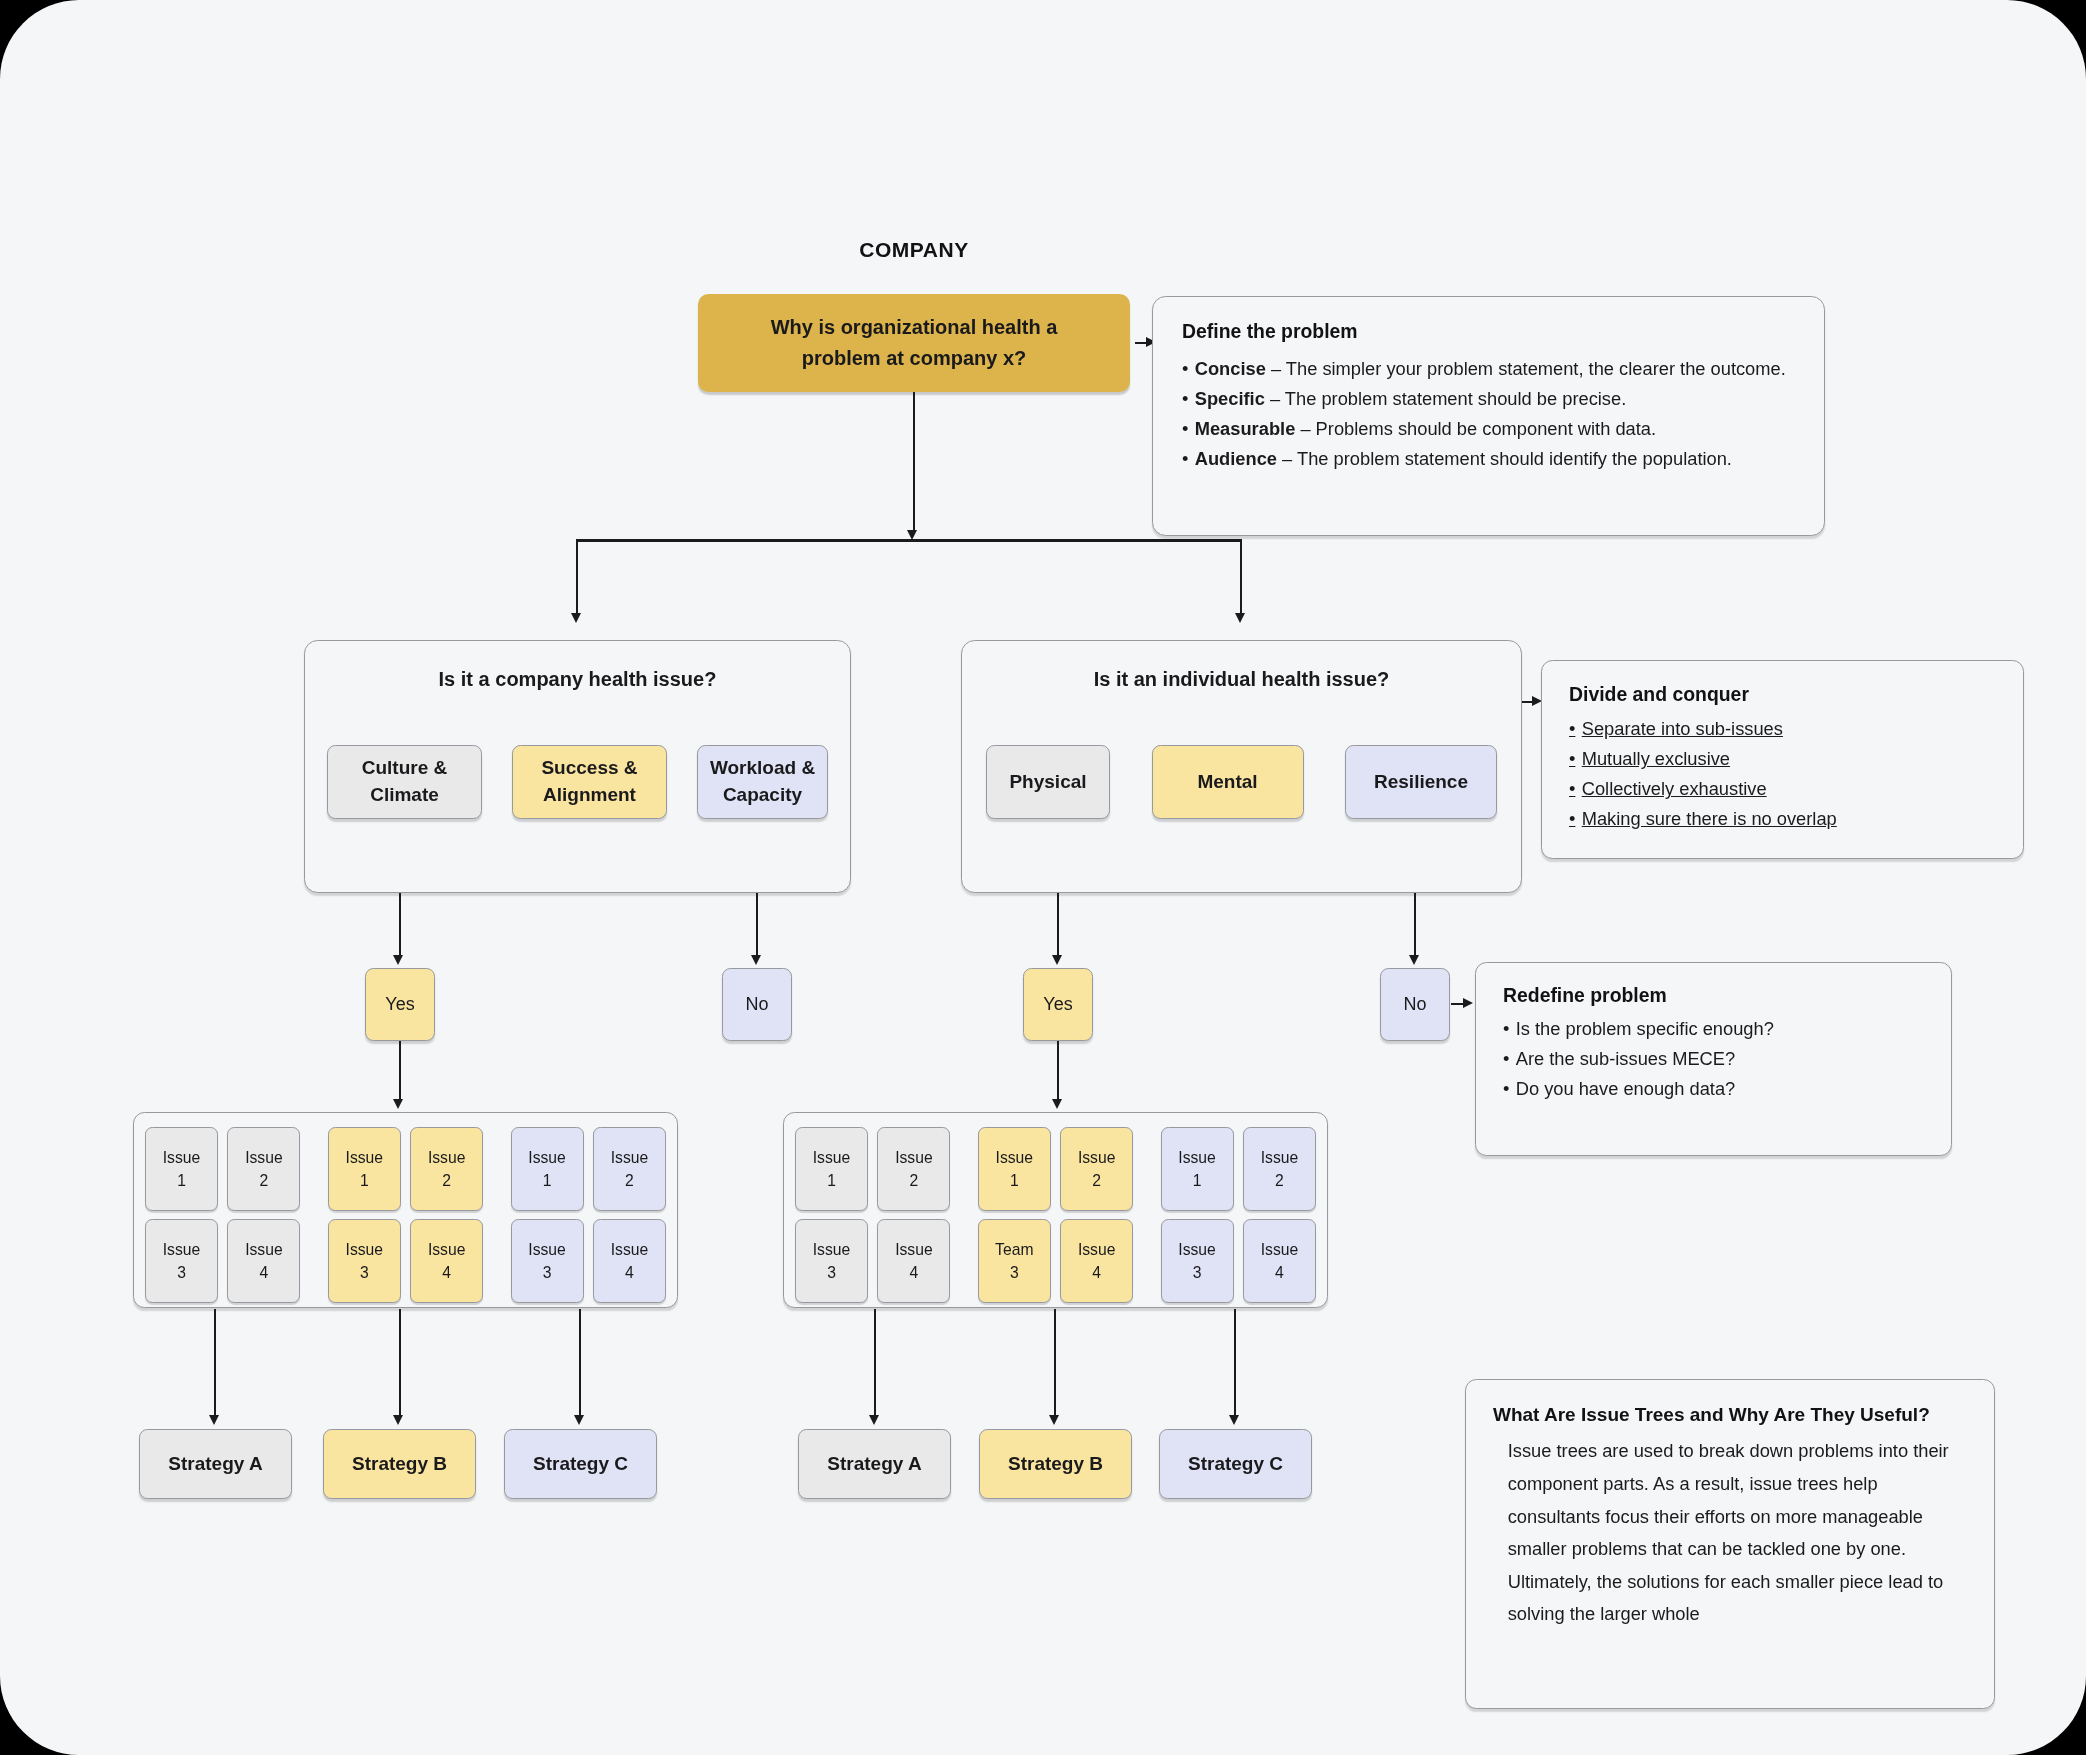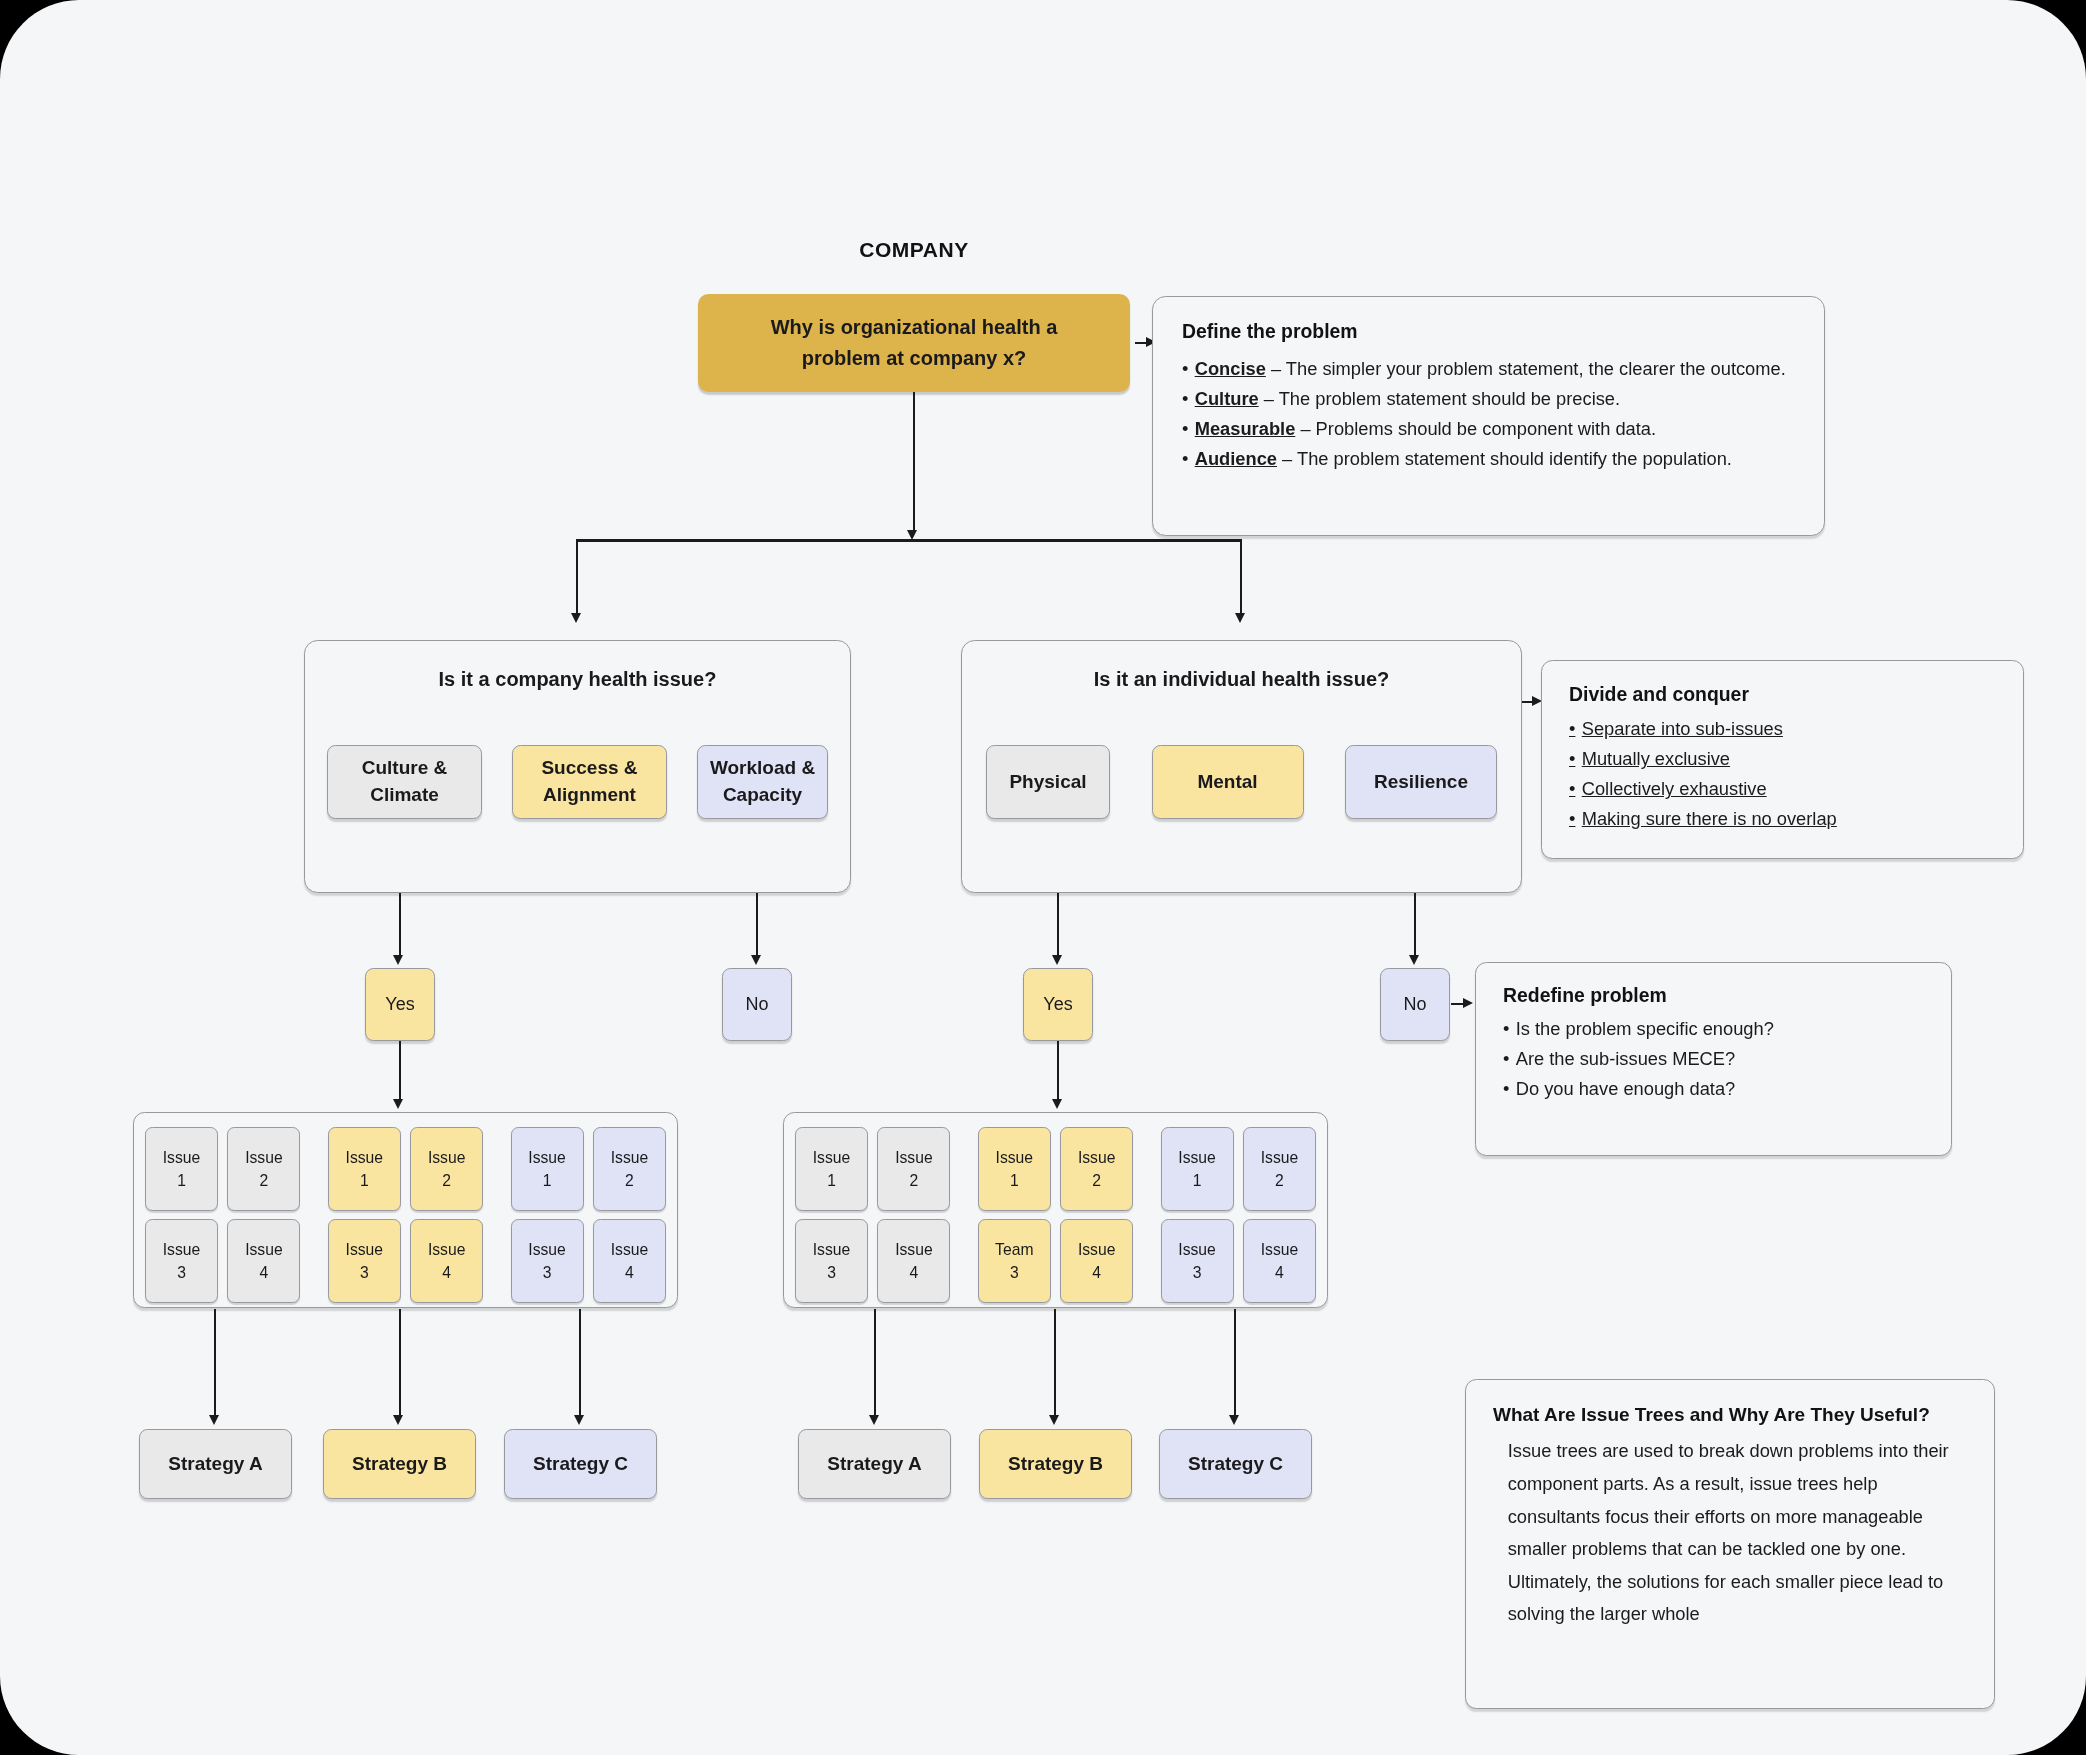--- a/index.html
+++ b/index.html
@@ -34,21 +34,21 @@
   .box {
     background: var(--panel-bg, #F5F6F8);
     border: 1px solid var(--border, #97999E);
     border-radius: 13.6px;
     box-shadow: 0 2.1px 1.6px rgba(0,0,0,0.14);
   }
   .box-pad { padding: 23px 29px; }
   .box h3 { font-size: 19.4px; font-weight: 700; color: #121214; }
   .bullets { margin-top: 10.5px; font-size: 18.3px; line-height: 1.64; color: #1B1B1D; }
   .bl .dot { margin-right: 6.3px; }
-  .bl b { font-weight: 700; text-decoration: underline; }
+  .bl b { font-weight: 700; }
 
   .branch-title { margin-top: 27px; font-size: 20px; font-weight: 700; text-align: center; }
   .chips-row { position: absolute; left: 22px; right: 22px; top: 104px; height: 74px;
                display: flex; justify-content: space-between; }
   .chip {
     border: 1px solid var(--border, #97999E); border-radius: 8.4px;
     font-size: 19px; font-weight: 700; line-height: 1.42;
     box-shadow: 0 2.1px 1.6px rgba(0,0,0,0.16);
   }
   .c-gray { background: var(--gray, #E9E9EA); }
@@ -101,21 +101,21 @@
     <span>Why is organizational health a problem at company x?</span>
   </div>
 
   <div class="abs line-h" style="left:1135px; top:342px; width:13.6px;"></div>
   <div class="abs ah-right" style="left:1146px; top:337px;"></div>
 
   <div class="abs box box-pad" style="left:1152px; top:296px; width:673px; height:240px;">
     <h3>Define the problem</h3>
     <div class="bullets">
       <div class="bl"><span class="dot">•</span><b>Concise</b><span> – The simpler your problem statement, the clearer the outcome.</span></div>
-      <div class="bl"><span class="dot">•</span><b>Culture</b><span> – The problem statement should be precise.</span></div>
+      <div class="bl"><span class="dot">•</span><b>Specific</b><span> – The problem statement should be precise.</span></div>
       <div class="bl"><span class="dot">•</span><b>Measurable</b><span> – Problems should be component with data.</span></div>
       <div class="bl"><span class="dot">•</span><b>Audience</b><span> – The problem statement should identify the population.</span></div>
     </div>
   </div>
 
   <div class="abs line-v" style="left:913px; top:392px; height:140px;"></div>
   <div class="abs ah-down" style="left:907px; top:530px;"></div>
   <div class="abs trunk-h" style="left:576px; top:539px; width:666px;"></div>
   <div class="abs line-v" style="left:576px; top:540px; height:74px;"></div>
   <div class="abs ah-down" style="left:571px; top:613px;"></div>

